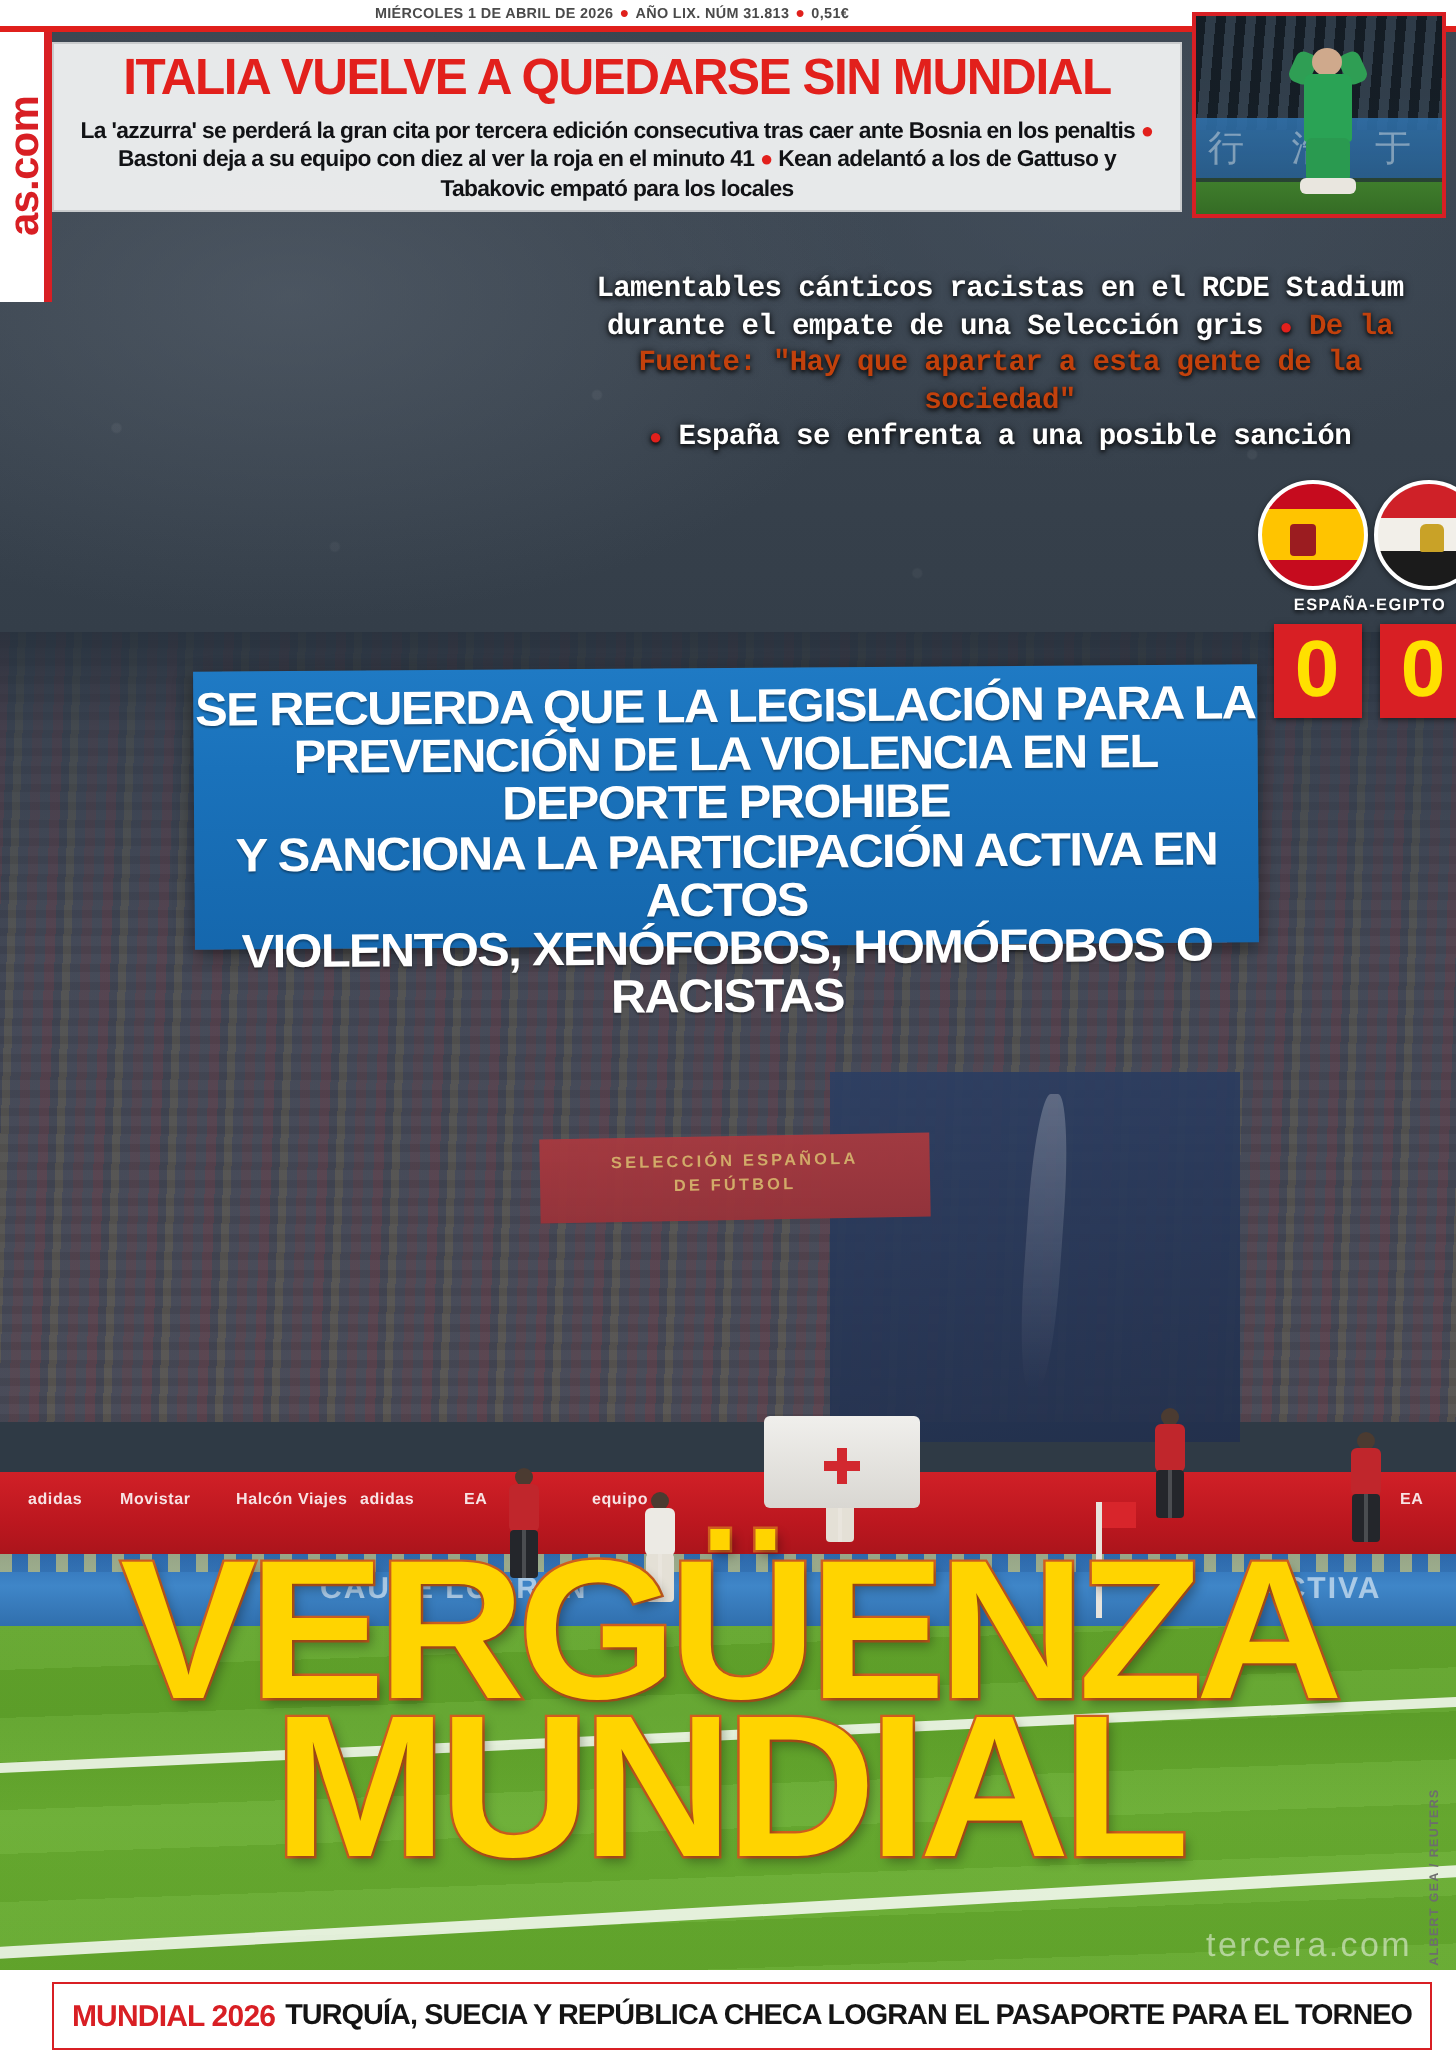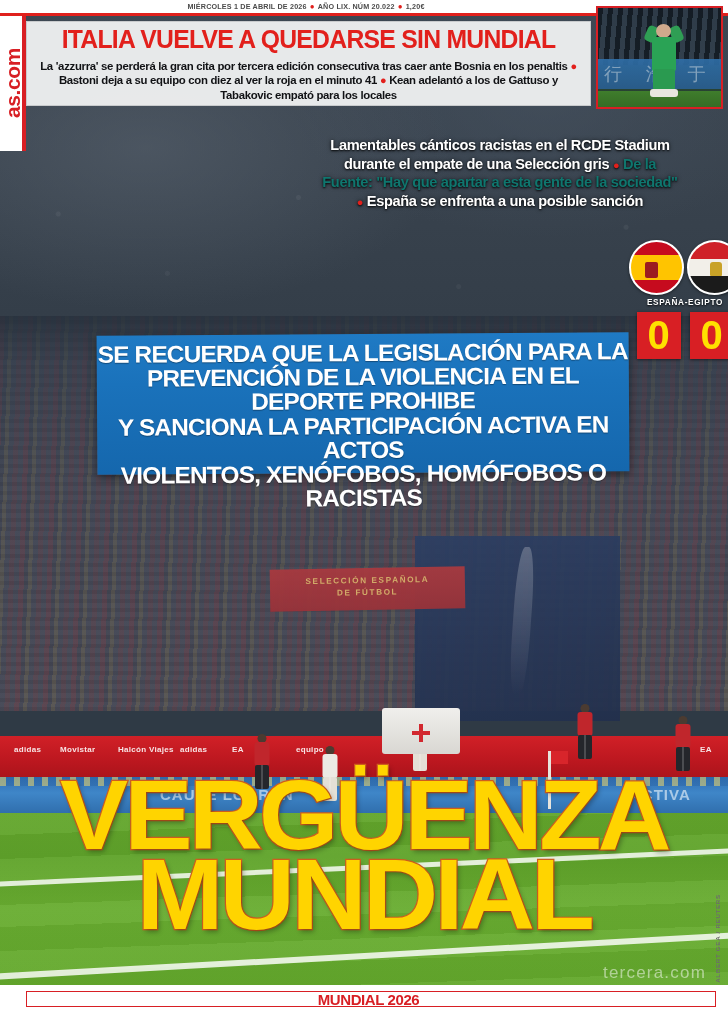--- a/index.html
+++ b/index.html
@@ -223,27 +223,27 @@
     background:#2aa355; border-radius:4px 4px 2px 2px; }
   .inset .gk .gk-legs{ position:absolute; left:7px; top:45px; width:22px; height:22px;
     background:#2a9a50; border-radius:3px; }
   .inset .gk .gk-boot{ position:absolute; left:4px; top:65px; width:28px; height:8px;
     background:#e9e6df; border-radius:3px; }
 
   
   .sechead{
     position:absolute; left:285px; top:136px; width:430px;
     text-align:center; z-index:18;
-    font-family:Liberation Sans, sans-serif;
+    font-family:Liberation Mono, monospace;
     font-size:14.6px; font-weight:bold;
     line-height:1.27; letter-spacing:-.35px;
     color:#ffffff;
     text-shadow:0 1px 2px rgba(0,0,0,.85), 0 0 4px rgba(0,0,0,.6);
   }
-  .sechead .hl{ color:#0f766e; }
+  .sechead .hl{ color:#c2410c; }
 
   
   .aslogo{
     position:absolute; left:24px; top:118px; z-index:18;
     font-family:"Liberation Sans", sans-serif;
     font-size:178px; font-weight:bold; line-height:.76;
     color:#e8312c;
     letter-spacing:-9px;
     -webkit-text-stroke:3px rgba(255,255,255,.9);
     paint-order:stroke fill;
@@ -378,21 +378,21 @@
     position:absolute; right:-34px; top:935px; z-index:20;
     transform:rotate(-90deg);
     transform-origin:center;
     color:#6d6d6d; font-size:6.2px; letter-spacing:.7px; font-weight:bold;
     white-space:nowrap;
     font-family:"Liberation Sans", sans-serif;
   }
 
   
   .bottombar{
-    position:absolute; left:26px; top:991px; width:690px; height:16px;
+    position:absolute; left:26px; top:991px; width:690px; height:34px;
     background:#ffffff; border:1.6px solid #d81f24;
     display:flex; align-items:center; justify-content:center;
     z-index:25;
   }
   .bottombar .tag{
     color:#d81f24; font-weight:bold; font-size:15px;
     letter-spacing:-.4px;
     font-family:"Liberation Sans", sans-serif;
     margin-right:5px;
   }
@@ -407,23 +407,23 @@
   .gutter-bot{ position:absolute; left:0; bottom:0; width:728px; height:6px; background:#fff; z-index:24;}
 </style>
 </head>
 <body>
 
 <div id="page">
 
   <div class="dateline">
     <span>MIÉRCOLES 1 DE ABRIL DE 2026</span>
     <span class="dot">●</span>
-    <span>AÑO LIX. NÚM 20.022</span>
+    <span>AÑO LIX. NÚM 31.813</span>
     <span class="dot">●</span>
-    <span>1,20€</span>
+    <span>0,51€</span>
   </div>
   <div class="toprule"></div>
 
   <div id="photo">
     <div class="bg-upper"></div>
     <div class="bg-crowd"></div>
     <div class="bg-standblue"></div>
 
     <div class="redbanner">
       <span>SELECCIÓN ESPAÑOLA</span>
@@ -549,15 +549,16 @@
 
   <div class="watermark">tercera.com</div>
 
   <div class="credit">ALBERT GEA / REUTERS</div>
 
   <div class="gutter-l"></div>
   <div class="gutter-r"></div>
   <div class="gutter-bot"></div>
   <div class="bottombar">
     <span class="tag">MUNDIAL 2026</span>
+    <span class="txt">TURQUÍA, SUECIA Y REPÚBLICA CHECA LOGRAN EL PASAPORTE PARA EL TORNEO</span>
   </div>
 
 </div>
 
 </body></html>

